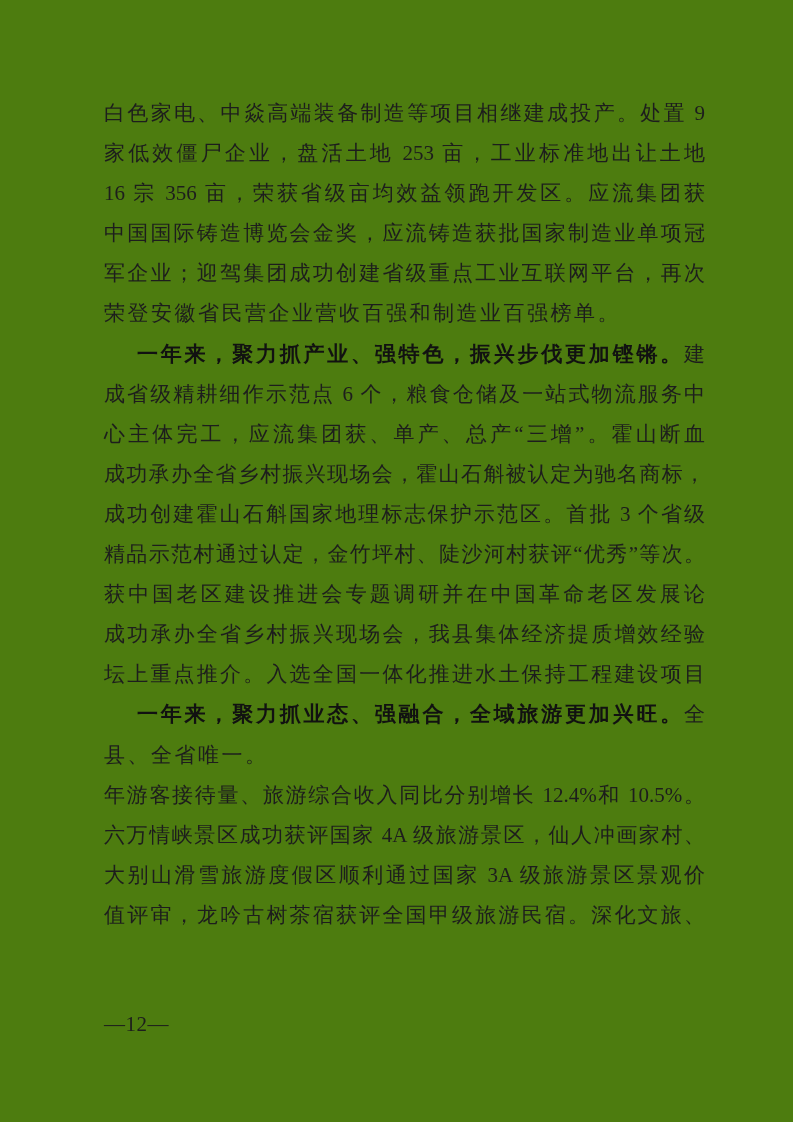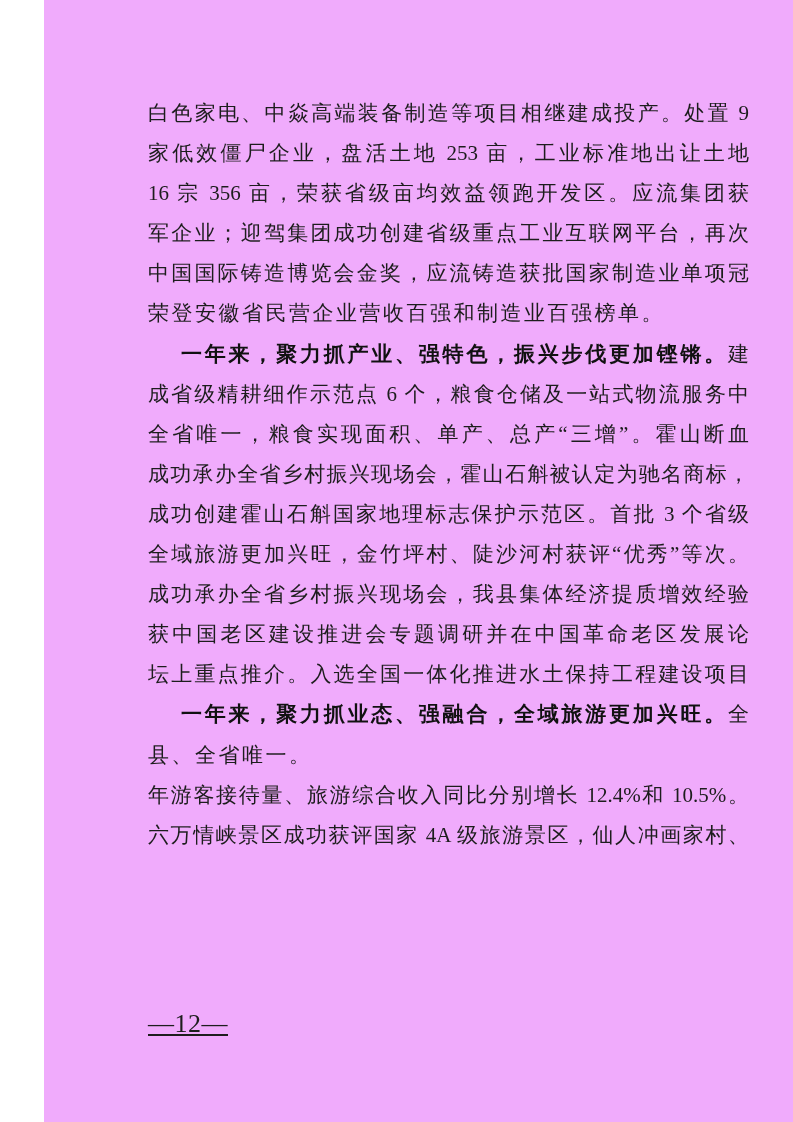--- a/index.html
+++ b/index.html
@@ -11,22 +11,21 @@
     height: 1122px;
     background: #ffffff;
     position: relative;
     overflow: hidden;
     font-family: "Liberation Serif", "DejaVu Serif", serif;
     color: #1d1d1d;
   }
   .page {
     position: absolute;
     inset: 0;
-    background: #f0abfc;
-    margin-left: 44px;
+    background: #4d7c0f;
   }
   .text-block {
     position: absolute;
     left: 104px;
     top: 93px;
     width: 601px;
   }
   .line {
     height: 40.1px;
     line-height: 40.1px;
@@ -48,46 +47,47 @@
   .seg { font-family: inherit; }
   .bold-heading {
     font-family: Liberation Sans, sans-serif;
     font-weight: 700;
     color: #111111;
   }
   .page-number {
     position: absolute;
     left: 104px;
     top: 1012px;
-    font-size: 26px;
+    font-size: 21px;
     line-height: 24px;
     letter-spacing: 0.5px;
     color: #1d1d1d;
-    text-decoration: underline;
   }
 </style>
 </head>
 <body>
 
 <div class="page">
   <div class="text-block" id="text-block">
       <div class="line fill"><span class="seg">白色家电、中焱高端装备制造等项目相继建成投产。处置 9</span></div>
       <div class="line fill"><span class="seg">家低效僵尸企业，盘活土地 253 亩，工业标准地出让土地</span></div>
       <div class="line fill"><span class="seg">16 宗 356 亩，荣获省级亩均效益领跑开发区。应流集团获</span></div>
+      <div class="line fill"><span class="seg">中国国际铸造博览会金奖，应流铸造获批国家制造业单项冠</span></div>
       <div class="line fill"><span class="seg">军企业；迎驾集团成功创建省级重点工业互联网平台，再次</span></div>
-      <div class="line fill"><span class="seg">中国国际铸造博览会金奖，应流铸造获批国家制造业单项冠</span></div>
       <div class="line nofill"><span class="seg">荣登安徽省民营企业营收百强和制造业百强榜单。</span></div>
       <div class="line fill indent"><span class="seg bold-heading">一年来，聚力抓产业、强特色，振兴步伐更加铿锵。</span><span class="seg">建</span></div>
       <div class="line fill"><span class="seg">成省级精耕细作示范点 6 个，粮食仓储及一站式物流服务中</span></div>
-      <div class="line fill"><span class="seg">全省唯一，粮食实现面积、单产、总产“三增”。霍山断血</span></div>
+      <div class="line fill"><span class="seg">心主体完工，应流集团获、单产、总产“三增”。霍山断血</span></div>
       <div class="line fill"><span class="seg">成功承办全省乡村振兴现场会，霍山石斛被认定为驰名商标，</span></div>
       <div class="line fill"><span class="seg">成功创建霍山石斛国家地理标志保护示范区。首批 3 个省级</span></div>
-      <div class="line fill"><span class="seg">全域旅游更加兴旺，金竹坪村、陡沙河村获评“优秀”等次。</span></div>
+      <div class="line fill"><span class="seg">精品示范村通过认定，金竹坪村、陡沙河村获评“优秀”等次。</span></div>
+      <div class="line fill"><span class="seg">获中国老区建设推进会专题调研并在中国革命老区发展论</span></div>
       <div class="line fill"><span class="seg">成功承办全省乡村振兴现场会，我县集体经济提质增效经验</span></div>
-      <div class="line fill"><span class="seg">获中国老区建设推进会专题调研并在中国革命老区发展论</span></div>
       <div class="line fill"><span class="seg">坛上重点推介。入选全国一体化推进水土保持工程建设项目</span></div>
       <div class="line fill indent"><span class="seg bold-heading">一年来，聚力抓业态、强融合，全域旅游更加兴旺。</span><span class="seg">全</span></div>
       <div class="line nofill"><span class="seg">县、全省唯一。</span></div>
       <div class="line fill"><span class="seg">年游客接待量、旅游综合收入同比分别增长 12.4%和 10.5%。</span></div>
       <div class="line fill"><span class="seg">六万情峡景区成功获评国家 4A 级旅游景区，仙人冲画家村、</span></div>
+      <div class="line fill"><span class="seg">大别山滑雪旅游度假区顺利通过国家 3A 级旅游景区景观价</span></div>
+      <div class="line fill"><span class="seg">值评审，龙吟古树茶宿获评全国甲级旅游民宿。深化文旅、</span></div>
     </div>
   <div class="page-number">—12—</div>
 </div>
 
 </body></html>

